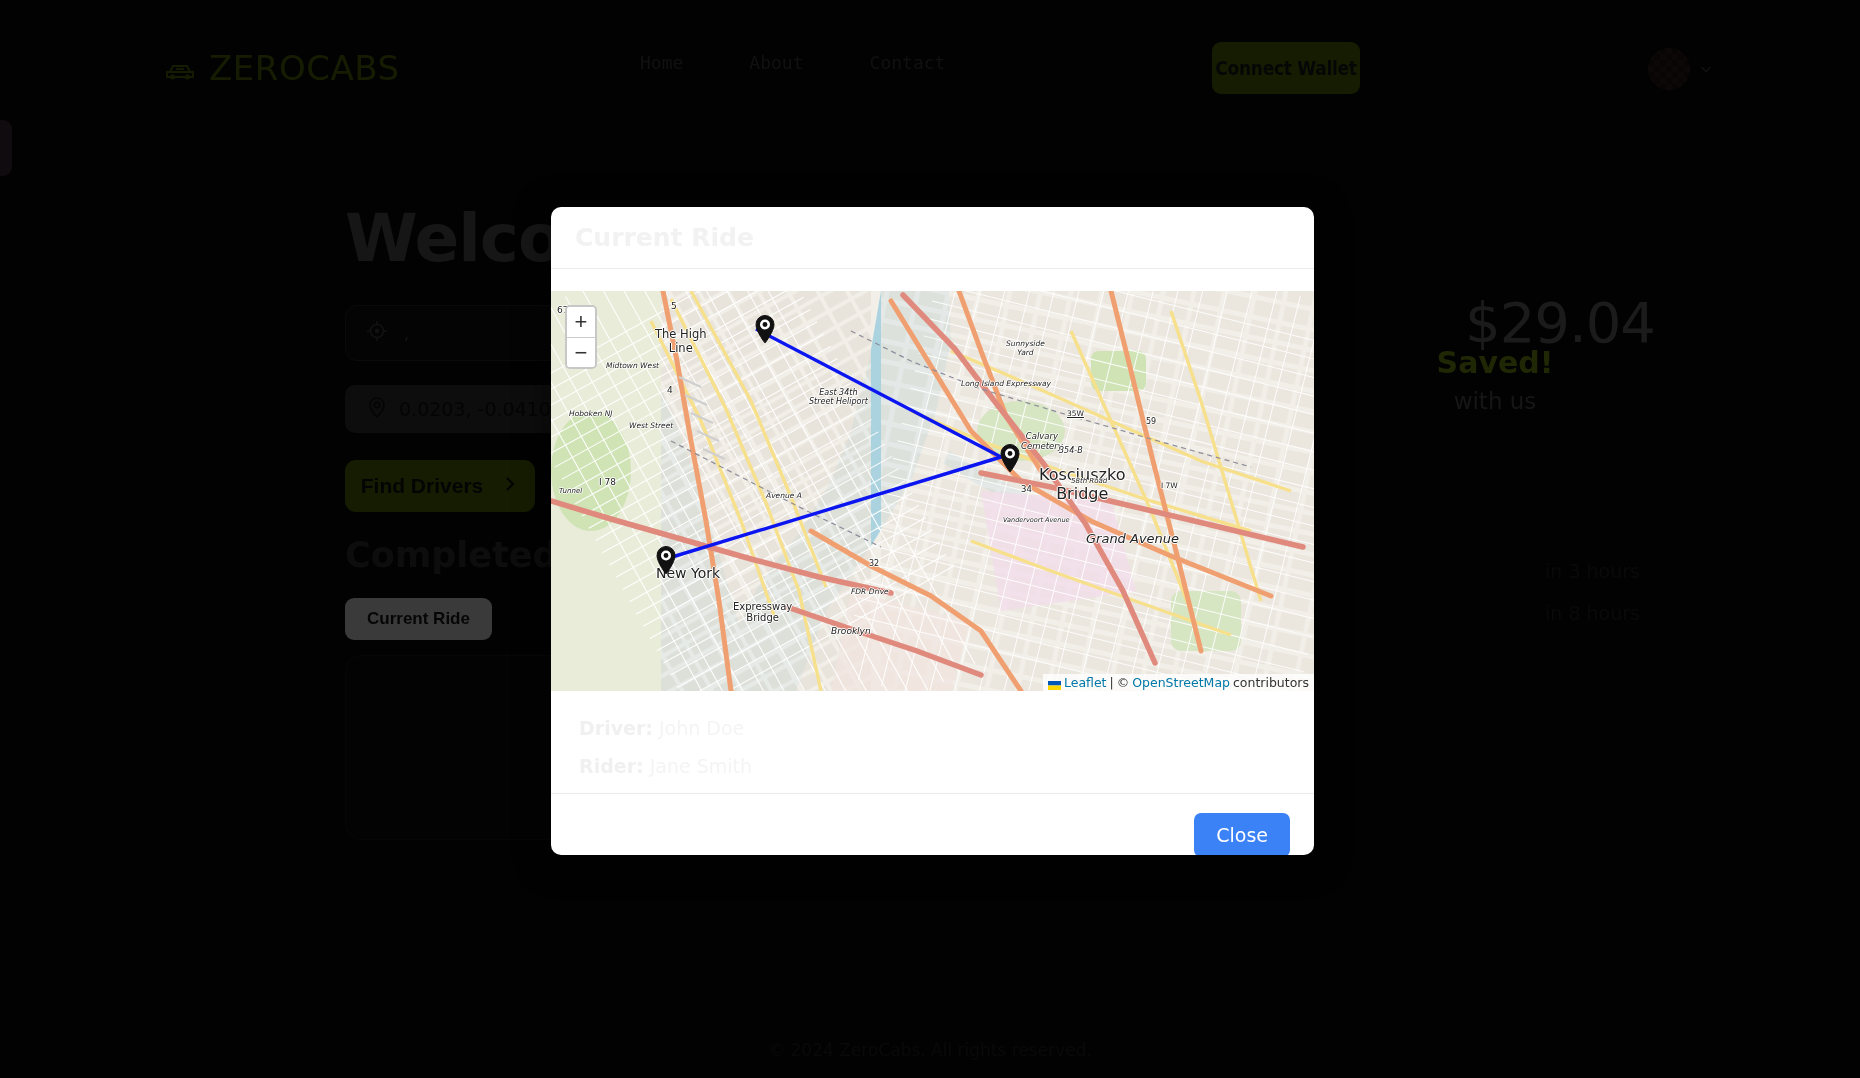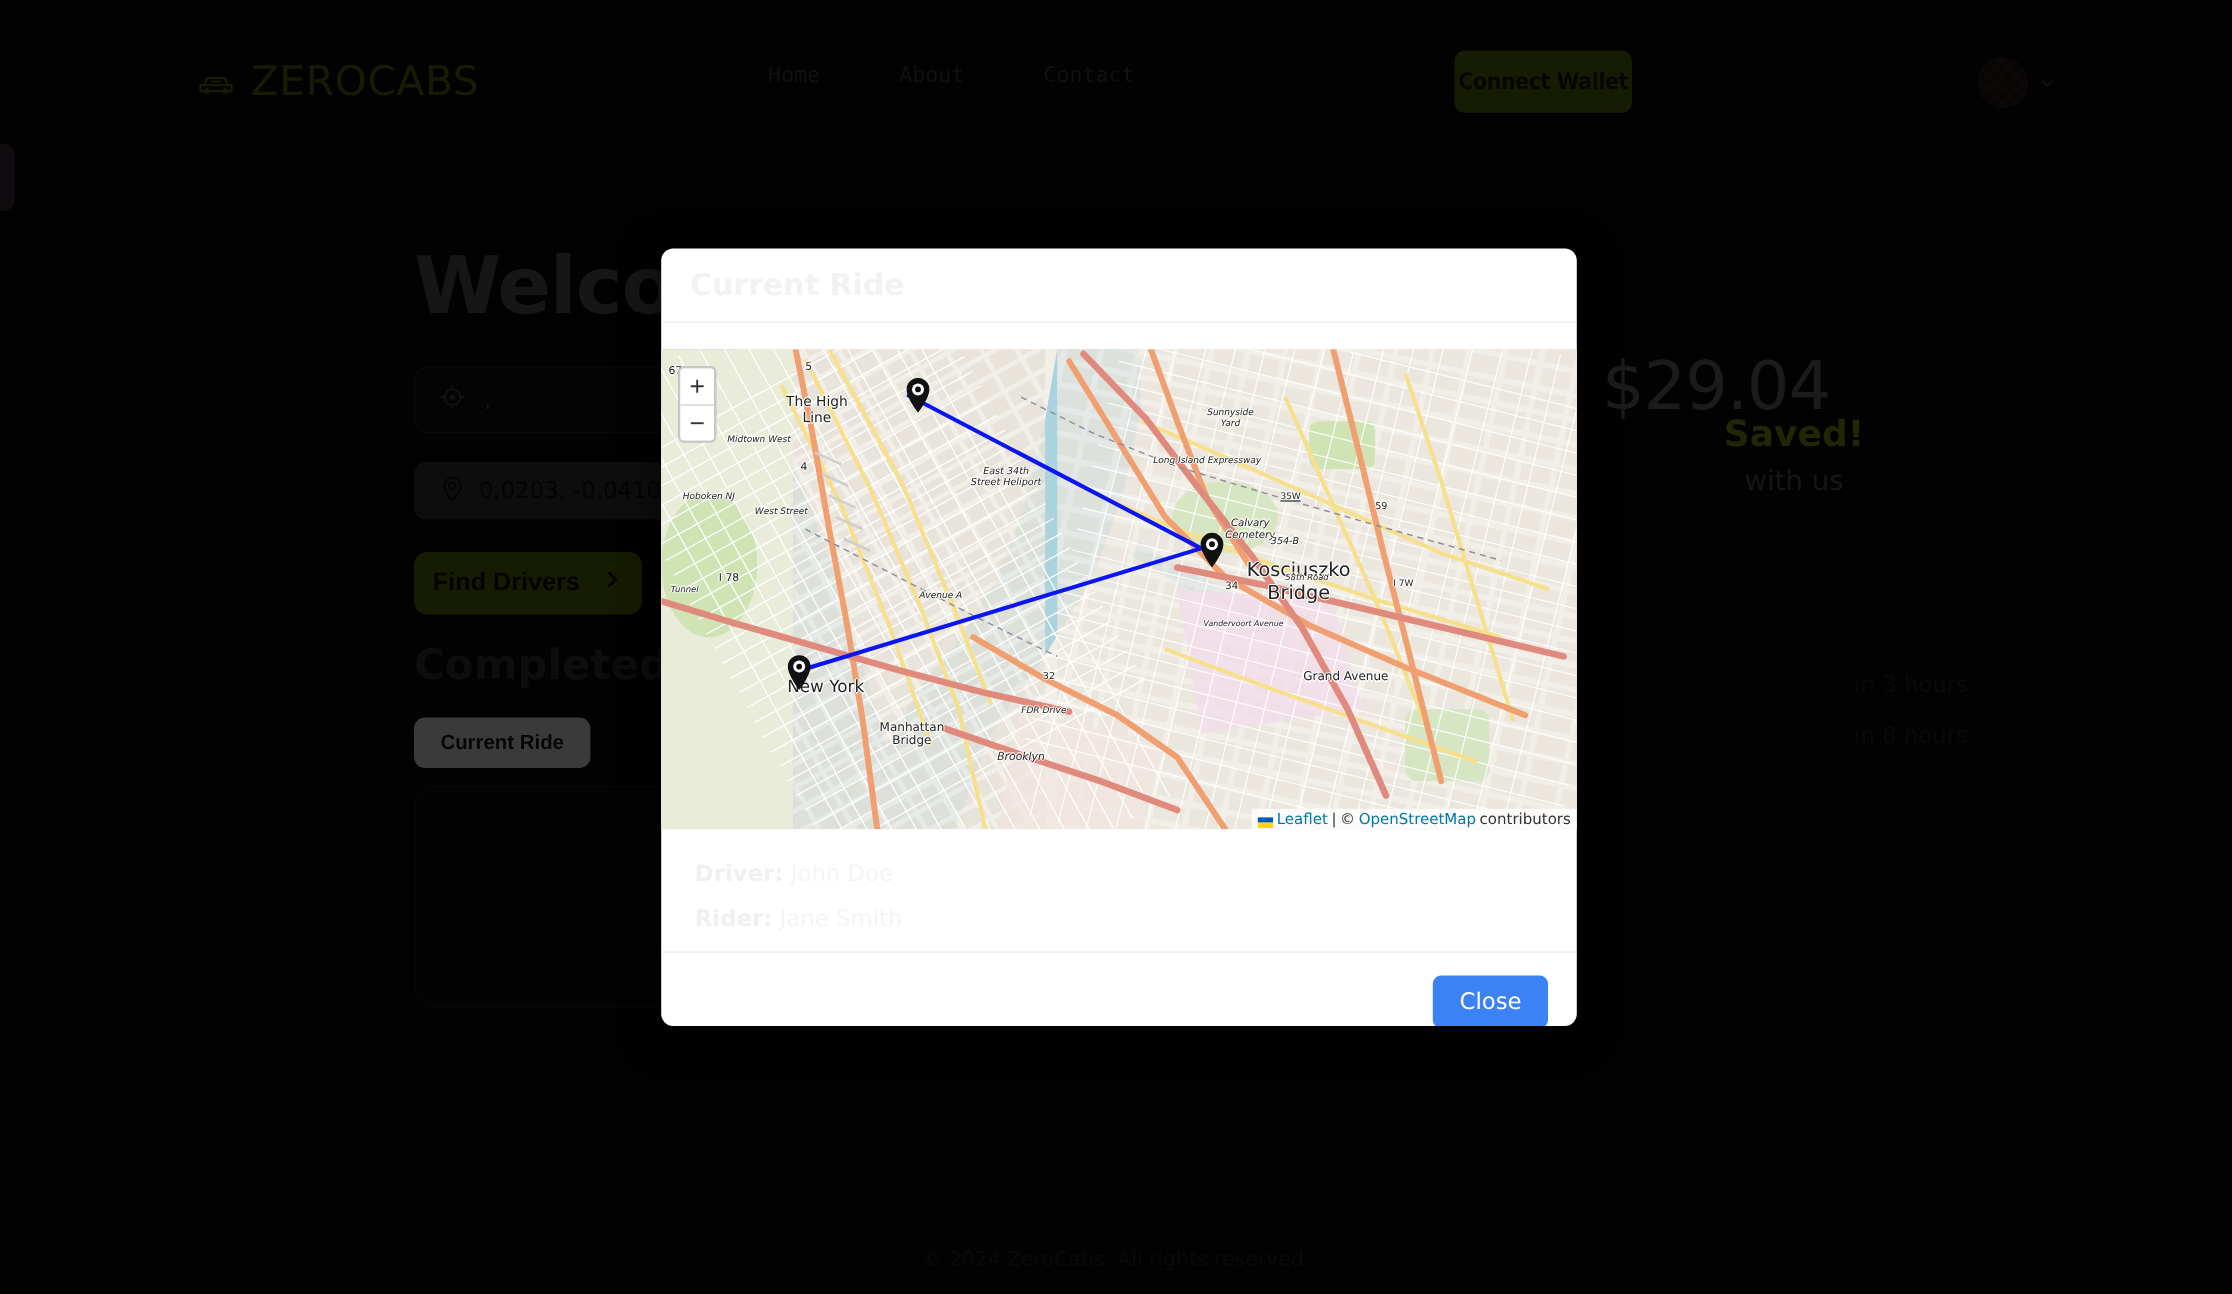--- a/index.html
+++ b/index.html
@@ -99,21 +99,21 @@
   }
   .ride-card {
     position: absolute; left: 345px; top: 655px;
     width: 920px; height: 185px; border-radius: 16px;
     background: #0a0a0c; border: 1px solid #131315;
   }
 
   
   .price {
     position: absolute; left: 1335px; top: 290px; width: 320px;
-    text-align: left; font-size: 56px; color: #48484a; letter-spacing: -1px;
+    text-align: right; font-size: 56px; color: #48484a; letter-spacing: -1px;
   }
   .saved {
     position: absolute; left: 1335px; top: 345px; width: 320px;
     text-align: center; font-size: 30px; font-weight: 700; color: #55670c;
   }
   .withus {
     position: absolute; left: 1335px; top: 388px; width: 320px;
     text-align: center; font-size: 23px; color: #3a3a3c;
   }
   .eta1 {
@@ -386,36 +386,36 @@
             <div class="map-label" style="left: 104px; top: 36px; font-size: 11.5px; font-style: normal;">The High
 Line</div>
             <div class="map-label" style="left: 258px; top: 97px; font-size: 8px; font-style: italic;">East 34th
 Street Heliport</div>
             <div class="map-label" style="left: 410px; top: 88px; font-size: 7.5px; font-style: italic;">Long Island Expressway</div>
             <div class="map-label" style="left: 470px; top: 140px; font-size: 8.5px; font-style: italic;">Calvary
 Cemetery</div>
             <div class="map-label" style="left: 488px; top: 174px; font-size: 16px; font-style: normal;">Kosciuszko
 Bridge</div>
             <div class="map-label" style="left: 105px; top: 274px; font-size: 14px; font-style: normal;">New York</div>
-            <div class="map-label" style="left: 182px; top: 310px; font-size: 10px; font-style: normal;">Manhattan
+            <div class="map-label" style="left: 182px; top: 310px; font-size: 10px; font-style: normal;">Expressway
 Bridge</div>
             <div class="map-label" style="left: 280px; top: 335px; font-size: 9px; font-style: italic;">Brooklyn</div>
             <div class="map-label" style="left: 455px; top: 48px; font-size: 7.5px; font-style: italic;">Sunnyside
 Yard</div>
             <div class="map-label" style="left: 55px; top: 70px; font-size: 7.5px; font-style: italic;">Midtown West</div>
             <div class="map-label" style="left: 18px; top: 118px; font-size: 7.5px; font-style: italic;">Hoboken NJ</div>
             <div class="map-label" style="left: 48px; top: 186px; font-size: 9px; font-style: normal;">I 78</div>
             <div class="map-label" style="left: 78px; top: 130px; font-size: 7.5px; font-style: italic;">West Street</div>
             <div class="map-label" style="left: 300px; top: 296px; font-size: 7.5px; font-style: italic;">FDR Drive</div>
             <div class="map-label" style="left: 516px; top: 118px; font-size: 7.5px; font-style: normal; text-decoration: underline;">35W</div>
             <div class="map-label" style="left: 508px; top: 155px; font-size: 8px; font-style: italic;">354-B</div>
             <div class="map-label" style="left: 470px; top: 193px; font-size: 8.5px; font-style: normal;">34</div>
             <div class="map-label" style="left: 520px; top: 186px; font-size: 7px; font-style: italic;">58th Road</div>
             <div class="map-label" style="left: 610px; top: 190px; font-size: 7.5px; font-style: normal;">I 7W</div>
-            <div class="map-label" style="left: 535px; top: 240px; font-size: 10px;  margin-top: 28px;">Grand Avenue</div>
+            <div class="map-label" style="left: 535px; top: 240px; font-size: 13px; font-style: italic;">Grand Avenue</div>
             <div class="map-label" style="left: 215px; top: 200px; font-size: 7.5px; font-style: italic;">Avenue A</div>
             <div class="map-label" style="left: 6px; top: 14px; font-size: 9px; font-style: normal;">67</div>
             <div class="map-label" style="left: 120px; top: 10px; font-size: 9px; font-style: normal;">5</div>
             <div class="map-label" style="left: 116px; top: 94px; font-size: 9px; font-style: normal;">4</div>
             <div class="map-label" style="left: 595px; top: 82px; font-size: 8px; font-style: normal; margin-top: 44px;">59</div>
             <div class="map-label" style="left: 8px; top: 196px; font-size: 7px; font-style: italic;">Tunnel</div>
             <div class="map-label" style="left: 452px; top: 225px; font-size: 6.5px; font-style: italic;">Vandervoort Avenue</div>
             <div class="map-label" style="left: 318px; top: 268px; font-size: 8px; font-style: normal;">32</div>
           </div>
 

